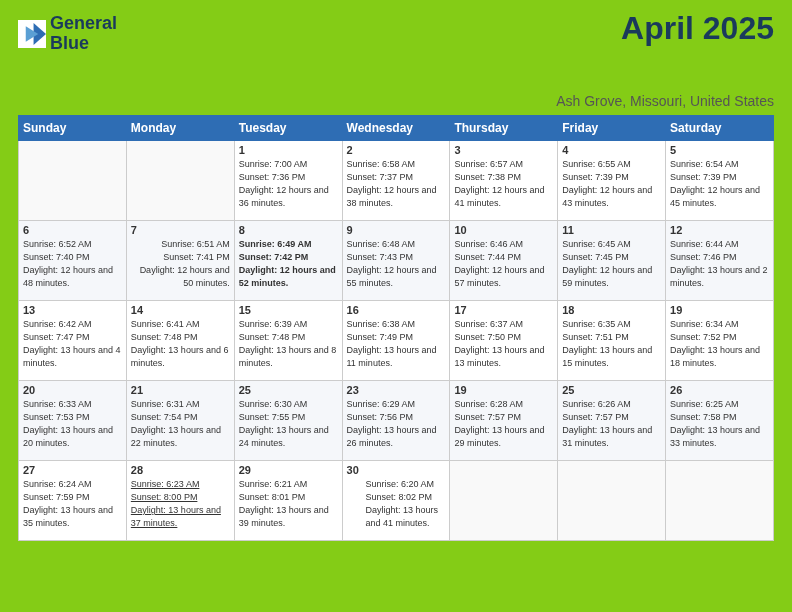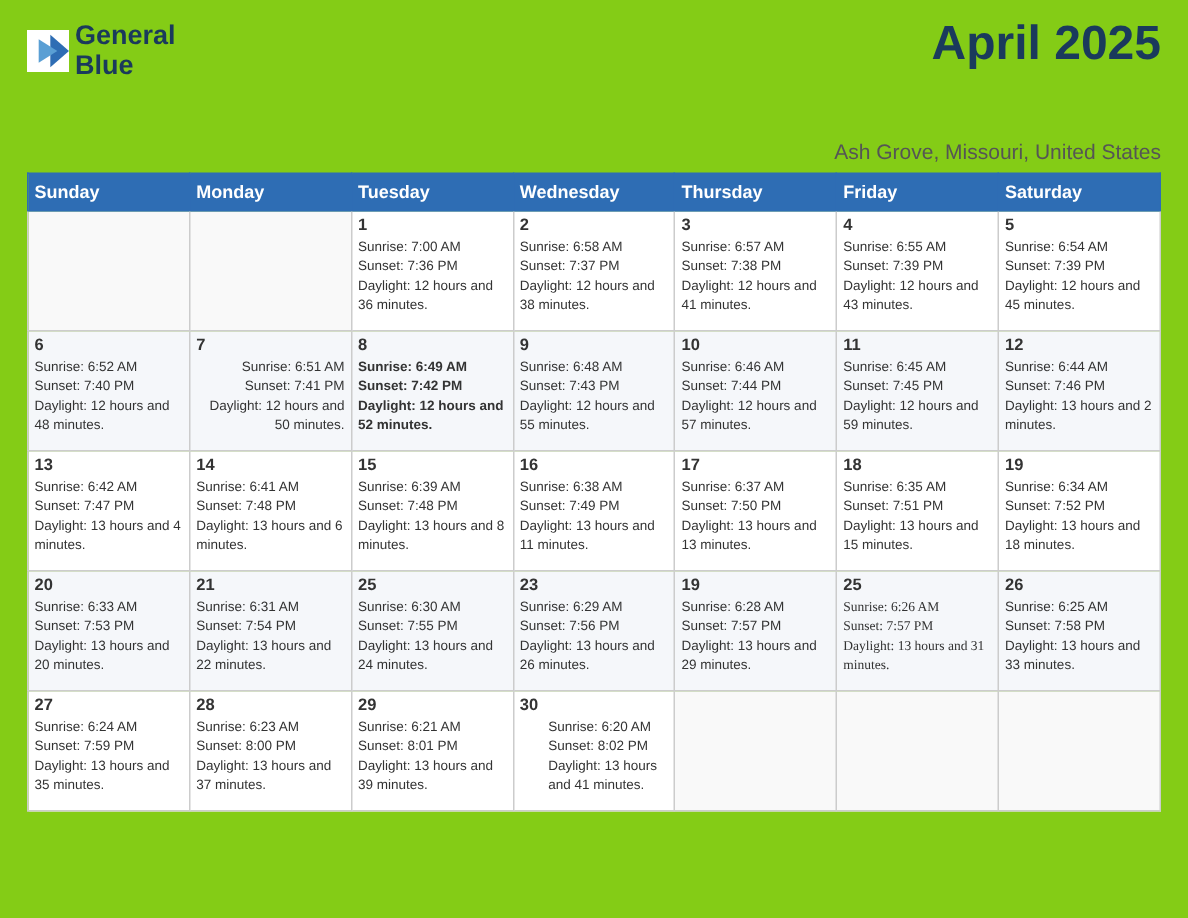--- a/index.html
+++ b/index.html
@@ -283,41 +283,41 @@
 Daylight: 13 hours and 26 minutes.</div>
           </td>
           <td>
             <span class="day-num">19</span>
             <div class="day-info" style="white-space: pre-line;">Sunrise: 6:28 AM
 Sunset: 7:57 PM
 Daylight: 13 hours and 29 minutes.</div>
           </td>
           <td>
             <span class="day-num">25</span>
-            <div class="day-info" style="white-space: pre-line; font-family: Liberation Serif, serif;">Sunrise: 6:26 AM
+            <div class="day-info" style="white-space: pre-line;">Sunrise: 6:26 AM
 Sunset: 7:57 PM
 Daylight: 13 hours and 31 minutes.</div>
           </td>
           <td>
             <span class="day-num">26</span>
             <div class="day-info" style="white-space: pre-line;">Sunrise: 6:25 AM
 Sunset: 7:58 PM
 Daylight: 13 hours and 33 minutes.</div>
           </td>
         </tr>
         <tr>
           <td>
             <span class="day-num">27</span>
             <div class="day-info" style="white-space: pre-line;">Sunrise: 6:24 AM
 Sunset: 7:59 PM
 Daylight: 13 hours and 35 minutes.</div>
           </td>
           <td>
             <span class="day-num">28</span>
-            <div class="day-info" style="white-space: pre-line;">Sunrise: 6:23 AM
+            <div class="day-info" style="white-space: pre-line; text-decoration: underline;">Sunrise: 6:23 AM
 Sunset: 8:00 PM
 Daylight: 13 hours and 37 minutes.</div>
           </td>
           <td>
             <span class="day-num">29</span>
             <div class="day-info" style="white-space: pre-line;">Sunrise: 6:21 AM
 Sunset: 8:01 PM
 Daylight: 13 hours and 39 minutes.</div>
           </td>
           <td>

